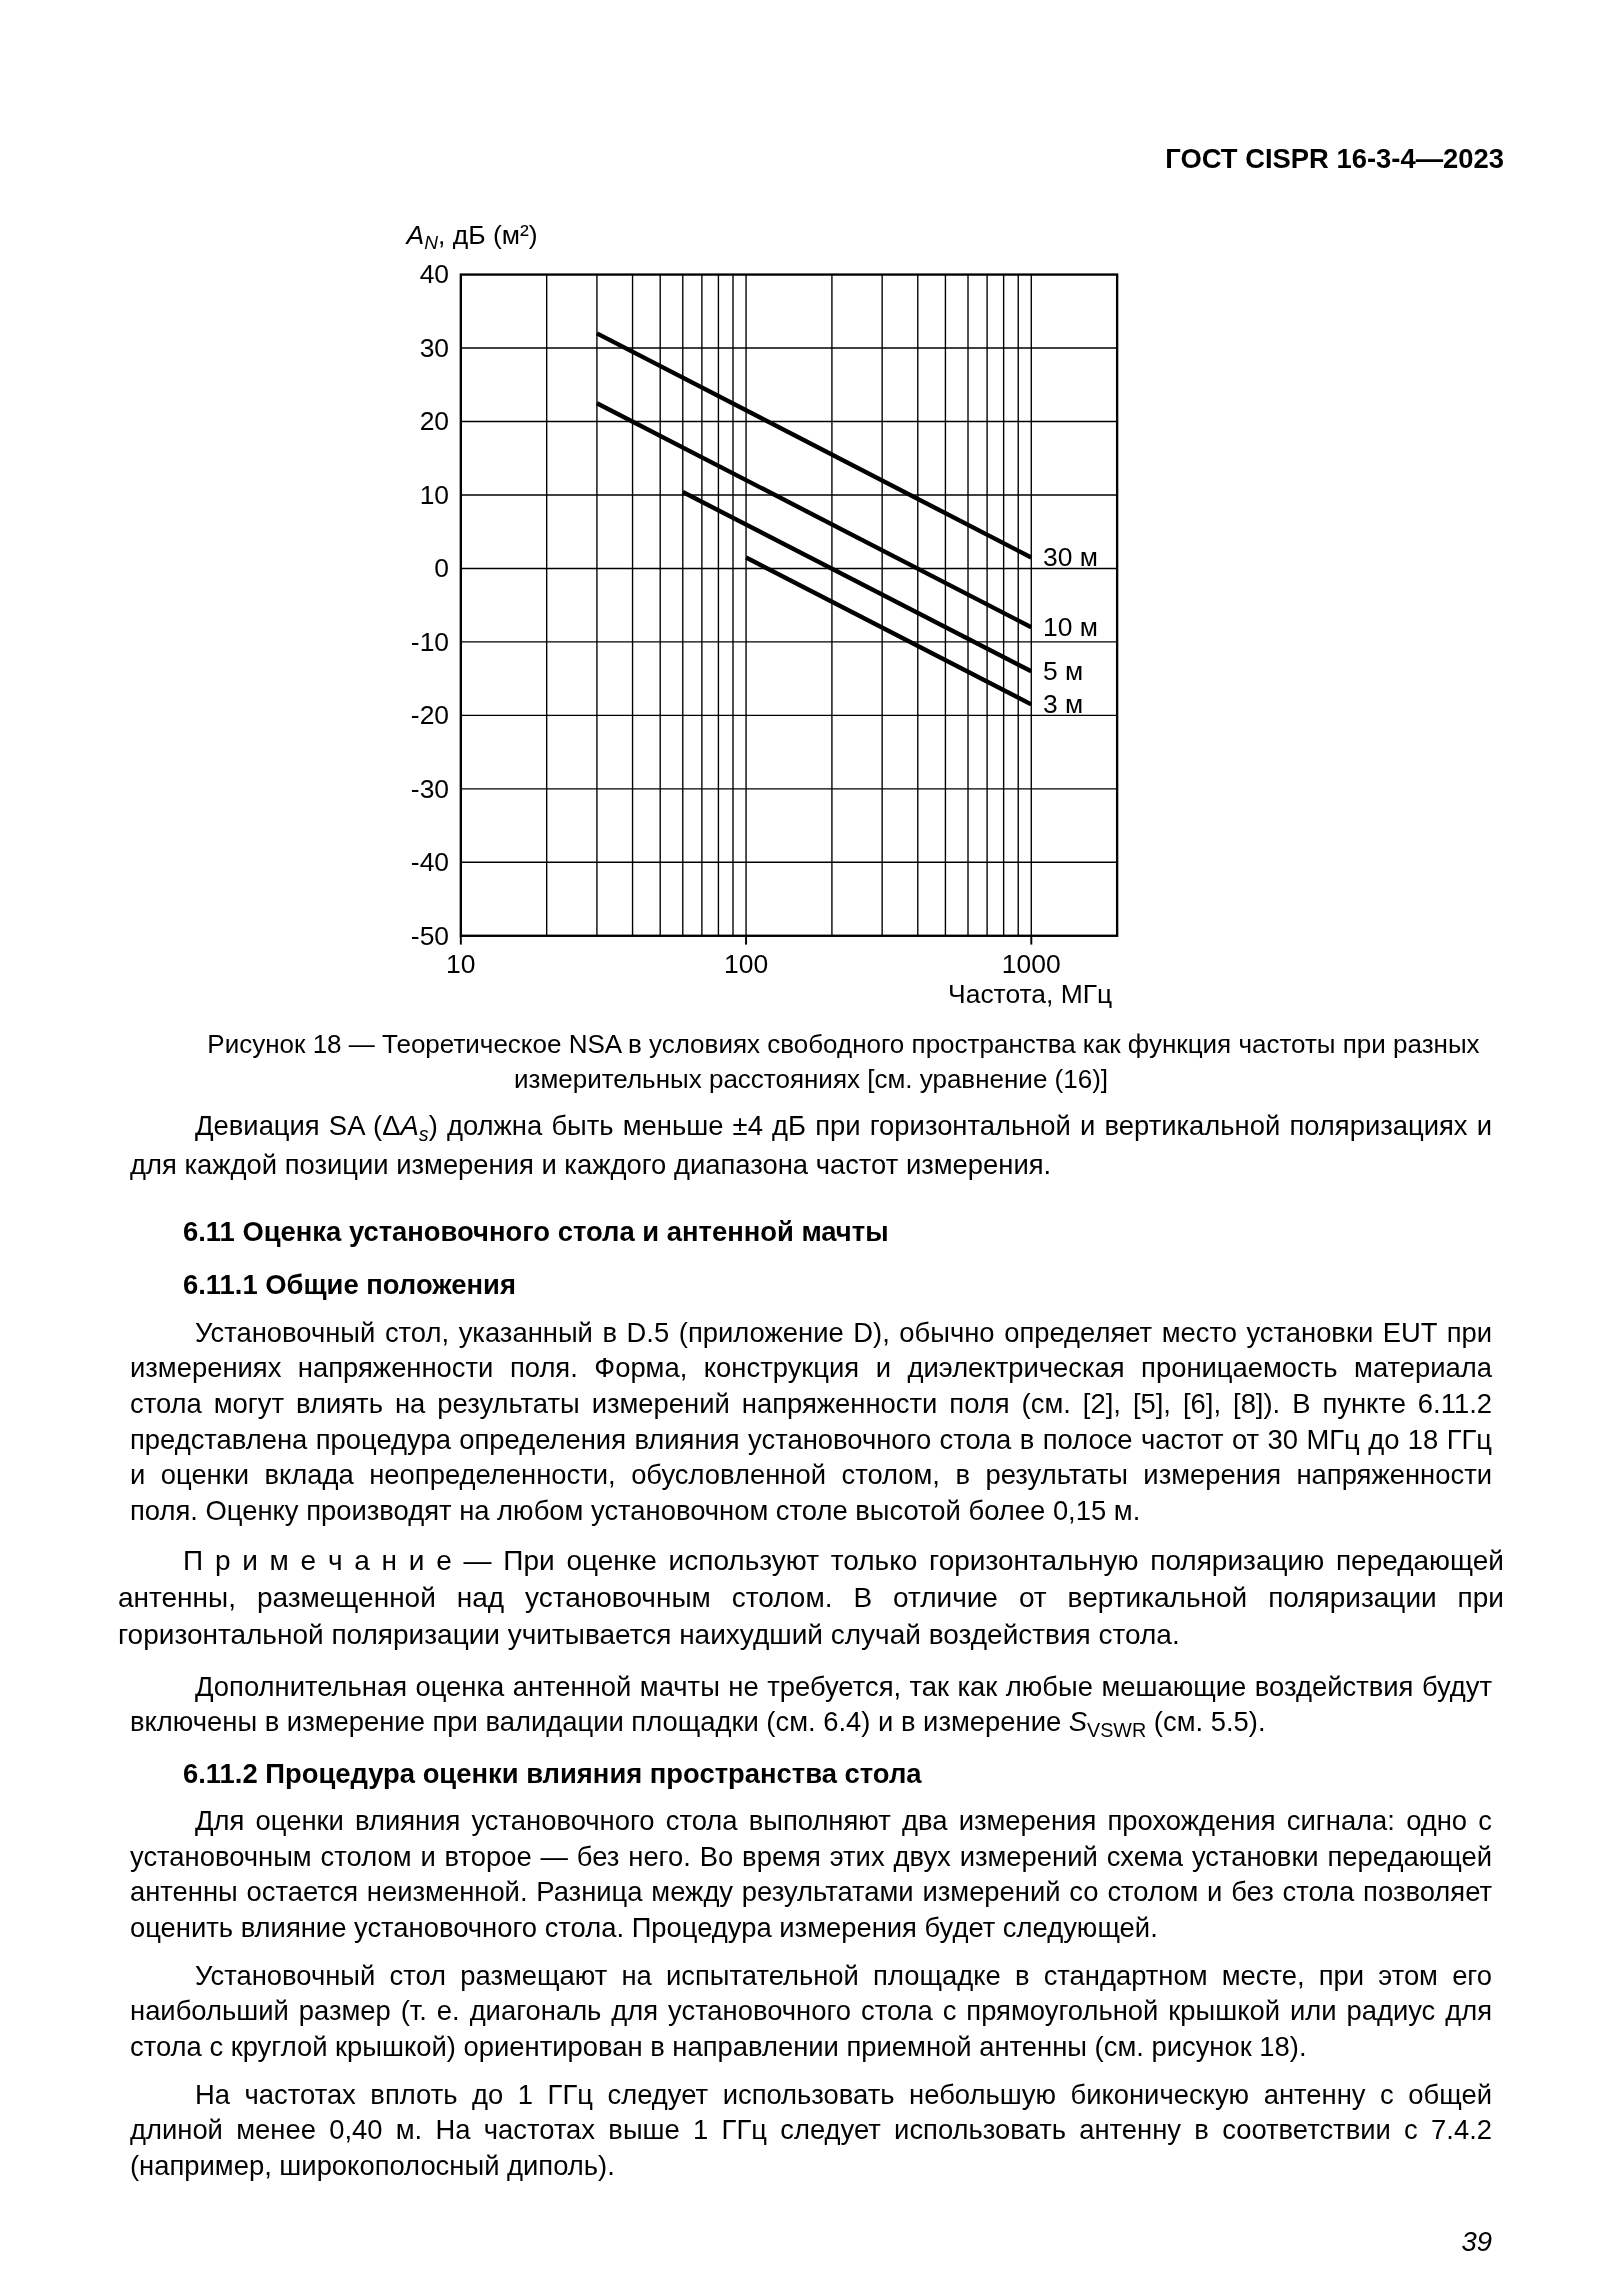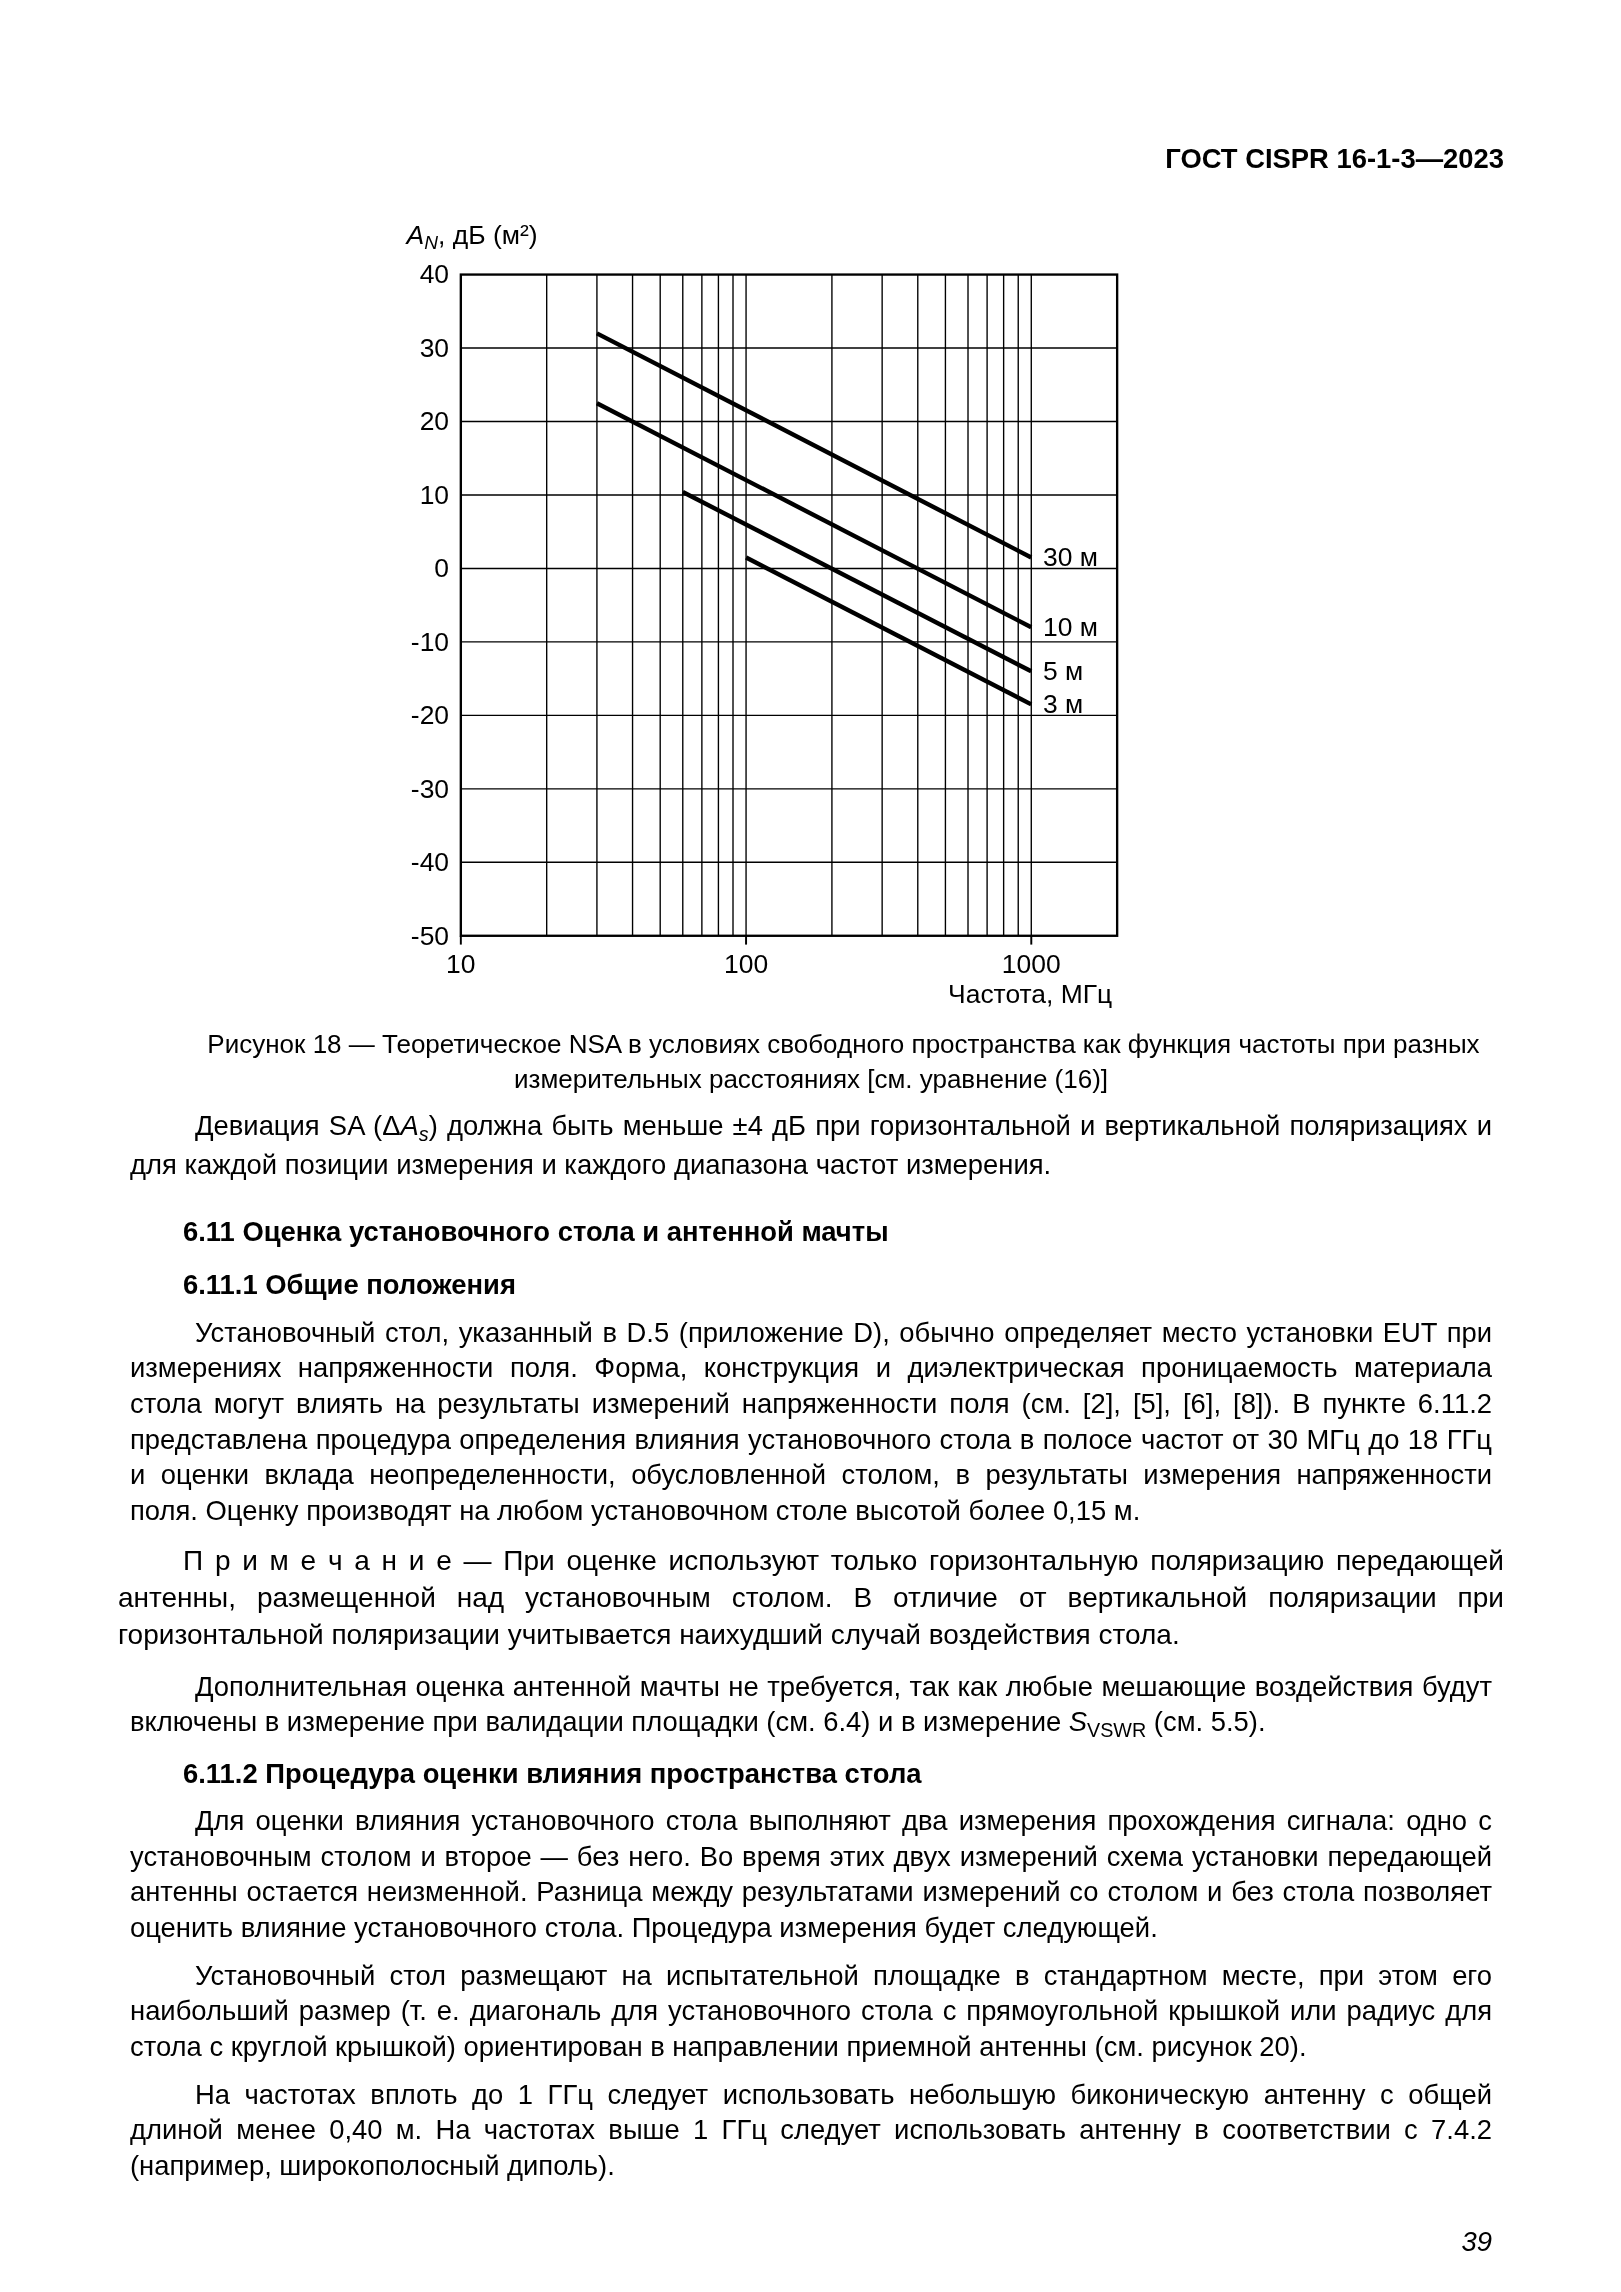--- a/index.html
+++ b/index.html
@@ -80,21 +80,21 @@
     text-indent: 0 !important;
     font-size: 27.4px;
     font-style: italic;
   }
 </style>
 </head>
 <body>
 
 <div class="page">
 
-  <div class="header">ГОСТ CISPR 16-1-3—2023</div>
+  <div class="header">ГОСТ CISPR 16-3-4—2023</div>
 
   <div class="chart-wrap">
     <div class="y-title"><span class="it">A</span><span class="it sub">N</span><span>, дБ (м²)</span></div>
     <svg id="chart-svg" width="755" height="815" viewBox="0 0 770 832">
       <text class="x-title" x="740" y="814" text-anchor="end">Частота, МГц</text>
     <line x1="162.6520938340346" y1="70" x2="162.6520938340346" y2="745" stroke="#000" stroke-width="1.4"></line>
         <line x1="213.92528183663683" y1="70" x2="213.92528183663683" y2="745" stroke="#000" stroke-width="1.4"></line>
         <line x1="250.30418766806915" y1="70" x2="250.30418766806915" y2="745" stroke="#000" stroke-width="1.4"></line>
         <line x1="278.5218592489482" y1="70" x2="278.5218592489482" y2="745" stroke="#000" stroke-width="1.4"></line>
         <line x1="301.57737567067136" y1="70" x2="301.57737567067136" y2="745" stroke="#000" stroke-width="1.4"></line>
@@ -155,20 +155,20 @@
 
     <h4 class="mt-lg">6.11 Оценка установочного стола и антенной мачты</h4>
 
     <h4 class="mt-md">6.11.1 Общие положения</h4>
     <p>Установочный стол, указанный в D.5 (приложение D), обычно определяет место установки EUT при измерениях напряженности поля. Форма, конструкция и диэлектрическая проницаемость материала стола могут влиять на результаты измерений напряженности поля (см. [2], [5], [6], [8]). В пункте 6.11.2 представлена процедура определения влияния установочного стола в полосе частот от 30 МГц до 18 ГГц и оценки вклада неопределенности, обусловленной столом, в результаты измерения напряженности поля. Оценку производят на любом установочном столе высотой более 0,15 м.</p>
     <p class="note">П р и м е ч а н и е  — При оценке используют только горизонтальную поляризацию передающей антенны, размещенной над установочным столом. В отличие от вертикальной поляризации при горизонтальной поляризации учитывается наихудший случай воздействия стола.</p>
     <p><span>Дополнительная оценка антенной мачты не требуется, так как любые мешающие воздействия будут включены в измерение при валидации площадки (см. 6.4) и в измерение </span><span class="it">S</span><span class="sub">VSWR</span><span> (см. 5.5).</span></p>
 
     <h4 class="mt-xs">6.11.2 Процедура оценки влияния пространства стола</h4>
     <p>Для оценки влияния установочного стола выполняют два измерения прохождения сигнала: одно с установочным столом и второе — без него. Во время этих двух измерений схема установки передающей антенны остается неизменной. Разница между результатами измерений со столом и без стола позволяет оценить влияние установочного стола. Процедура измерения будет следующей.</p>
-    <p>Установочный стол размещают на испытательной площадке в стандартном месте, при этом его наибольший размер (т. е. диагональ для установочного стола с прямоугольной крышкой или радиус для стола с круглой крышкой) ориентирован в направлении приемной антенны (см. рисунок 20).</p>
+    <p>Установочный стол размещают на испытательной площадке в стандартном месте, при этом его наибольший размер (т. е. диагональ для установочного стола с прямоугольной крышкой или радиус для стола с круглой крышкой) ориентирован в направлении приемной антенны (см. рисунок 18).</p>
     <p>На частотах вплоть до 1 ГГц следует использовать небольшую биконическую антенну с общей длиной менее 0,40 м. На частотах выше 1 ГГц следует использовать антенну в соответствии с 7.4.2 (например, широкополосный диполь).</p>
 
     <p class="pagenum">39</p>
   </div>
 
 </div>
 
 
 </body></html>

